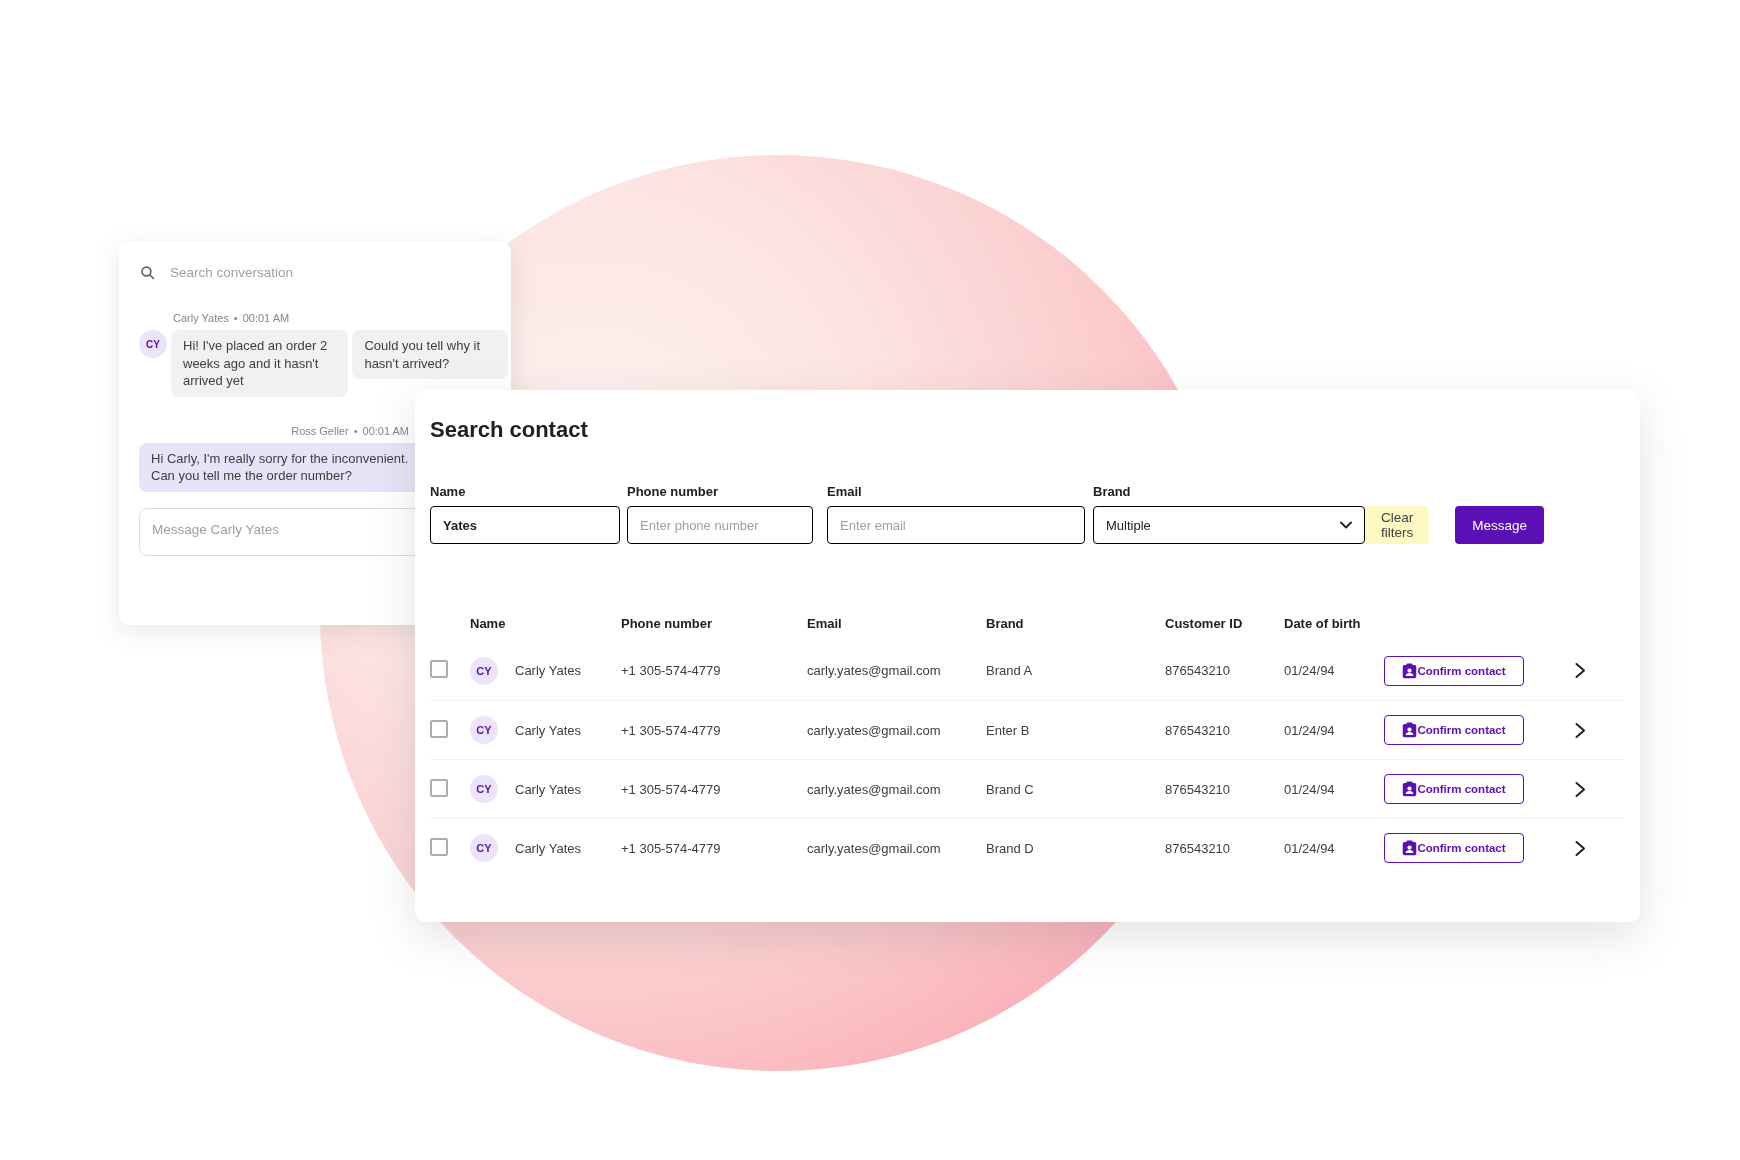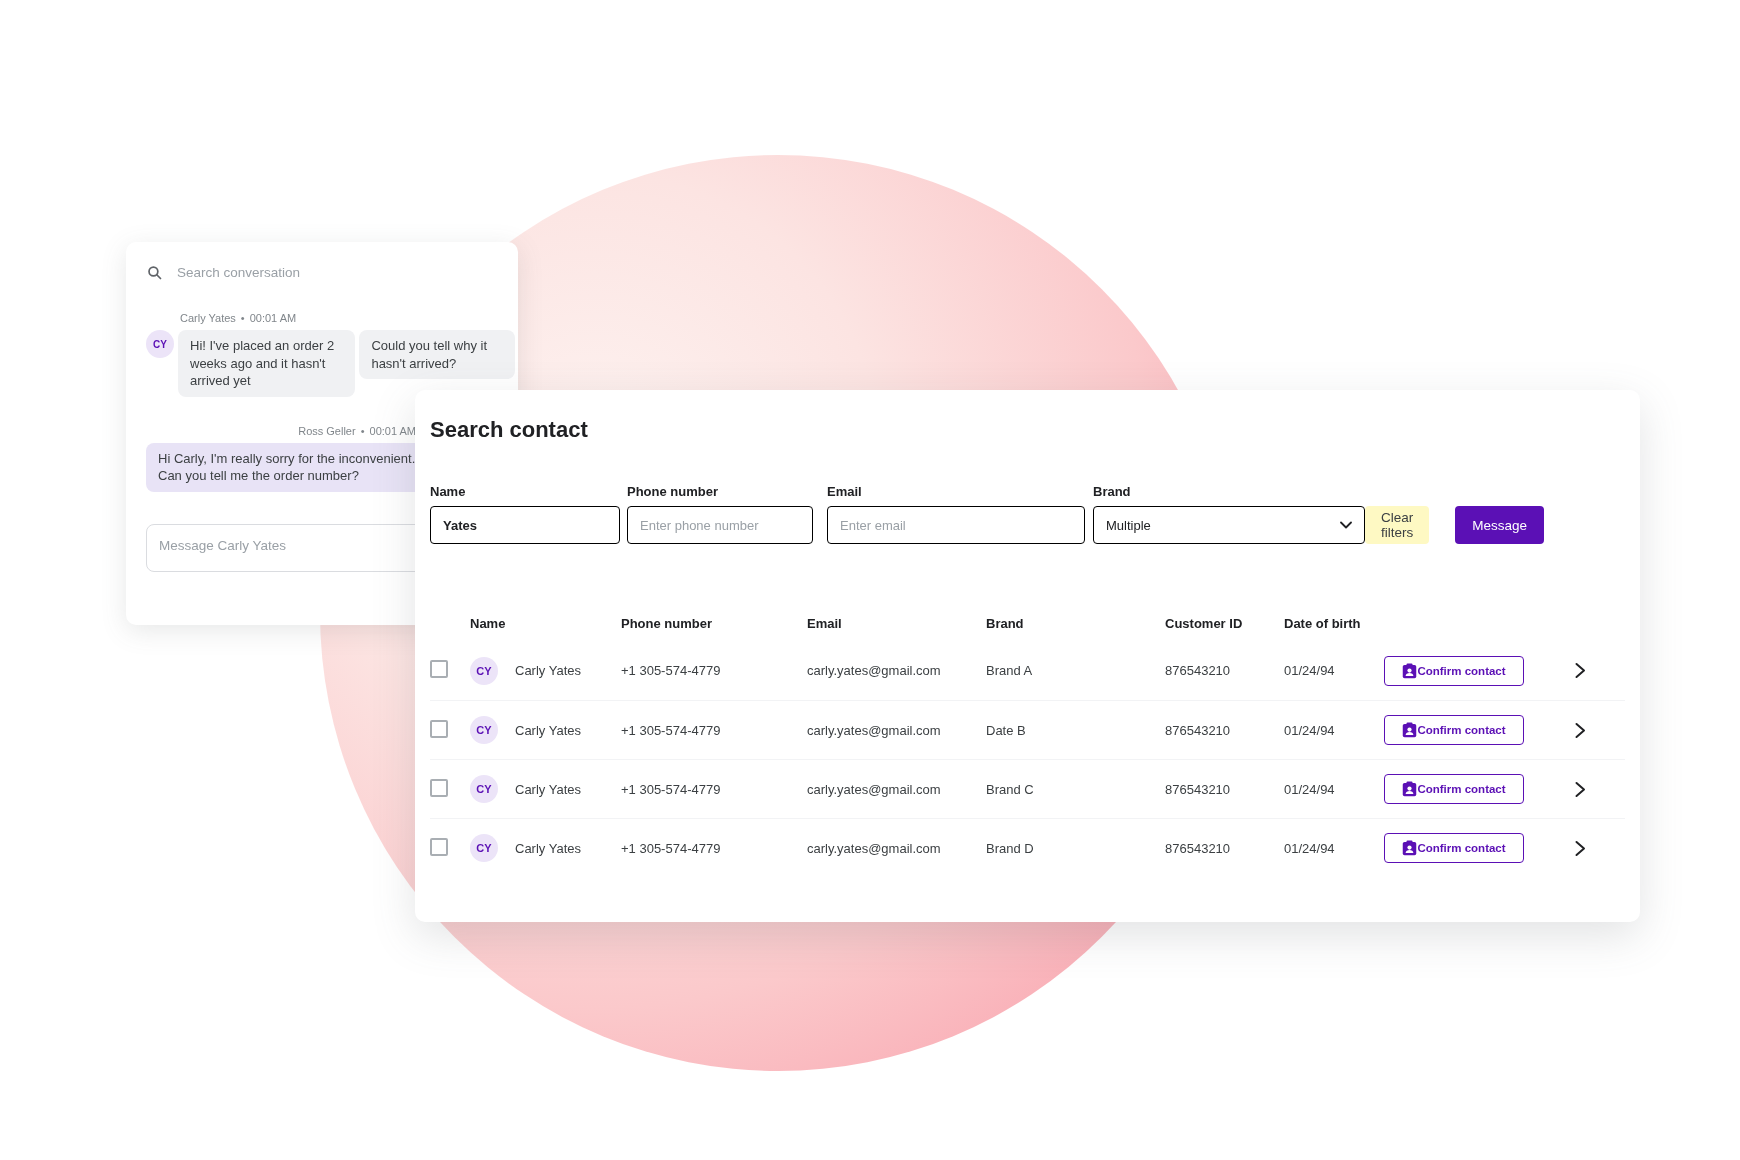--- a/index.html
+++ b/index.html
@@ -13,21 +13,21 @@
   
   .bg-circle {
     position:absolute; left:320px; top:155px; width:916px; height:916px;
     border-radius:50%;
     background: radial-gradient(circle at 30% 33%,
       #fdf2f0 0%, #fce4e2 32%, #fbc9cb 62%, #f9abb4 84%, #f89fab 100%);
   }
 
   
   .chat-panel {
-    position:absolute; left:126px; top:242px; width:392px; height:383px;
+    position:absolute; left:119px; top:242px; width:392px; height:383px;
     background:#fff; border-radius:10px; z-index:1;
     box-shadow:0 6px 26px rgba(95,99,104,.15);
     padding:20px;
   }
   .chat-search { display:flex; align-items:center; gap:14px; height:20px; cursor:text; }
   .chat-search svg { flex:0 0 auto; }
   .chat-search-placeholder { font-size:13.5px; color:#9aa0a6; }
 
   .meta { font-size:11px; color:#80868b; display:flex; gap:5px; }
   .meta-left { margin:30px 0 6px 34px; }
@@ -41,21 +41,21 @@
   }
   .bubbles { margin-left:4px; display:flex; flex-direction:row; gap:4px; align-items:flex-start; }
   .bubble {
     background:#f0f1f3; border-radius:8px; padding:7px 12px;
     font-size:13px; line-height:1.35; color:#3c4043;
   }
   .bubble.b1 { width:262px; }
   .bubble.outgoing { background:#e8e3f6; width:300px; }
 
   .composer {
-    margin-top:32px; width:352px; height:48px;
+    margin-top:16px; width:352px; height:48px;
     border:1px solid #dadce0; border-radius:8px; padding:11px 12px; cursor:text;
   }
   .composer-placeholder { font-size:13.5px; color:#9aa0a6; }
 
   
   .main-panel {
     position:absolute; left:415px; top:390px; width:1225px; height:532px;
     background:#fff; border-radius:10px; z-index:2;
     box-shadow:0 14px 44px rgba(95,99,104,.18);
     padding:24px 15px 0 15px;
@@ -226,21 +226,21 @@
     </div>
 
     <div class="trow grid">
       <span><span class="checkbox"></span></span>
       <span>
           <span class="row-avatar">CY</span>
         </span>
       <span>Carly Yates</span>
       <span>+1 305-574-4779</span>
       <span>carly.yates@gmail.com</span>
-      <span>Date B</span>
+      <span>Enter B</span>
       <span>876543210</span>
       <span>01/24/94</span>
       <span>
         <button class="btn-confirm">
           <svg width="15" height="16" viewBox="0 0 15 16">
             <rect x="0.75" y="2" width="13.5" height="13.25" rx="1.8" fill="#5B10B5"></rect>
             <rect x="4.5" y="0.5" width="6" height="3.4" rx="1" fill="#5B10B5"></rect>
             <circle cx="7.5" cy="7.6" r="2.1" fill="#ffffff"></circle>
             <path d="M3.6 12.9c0-1.9 1.9-2.9 3.9-2.9s3.9 1 3.9 2.9z" fill="#ffffff"></path>
           </svg>

